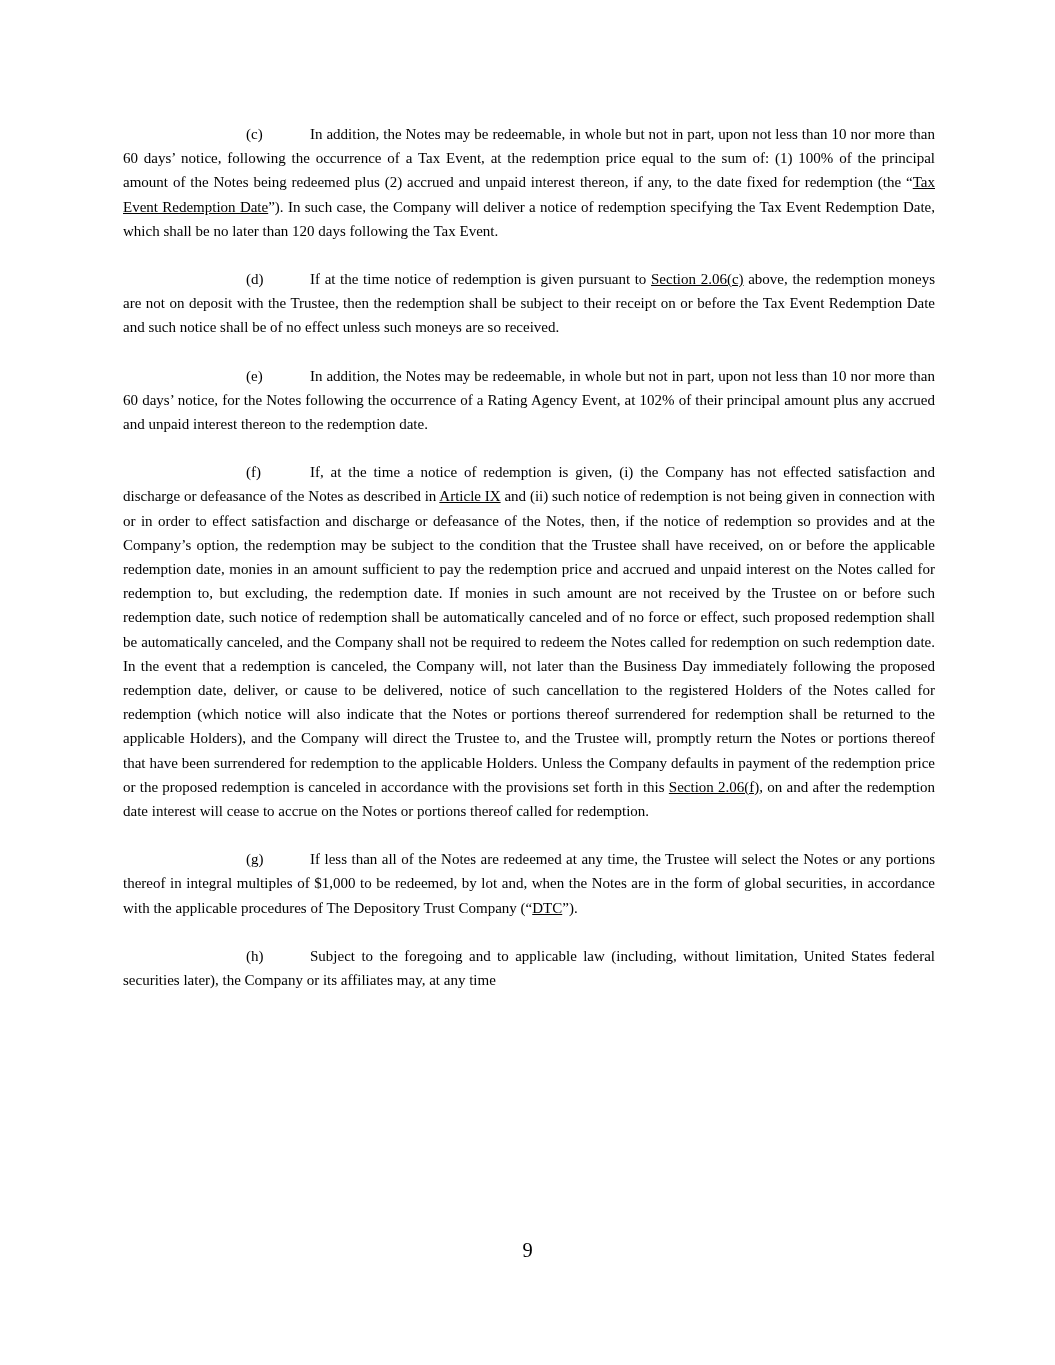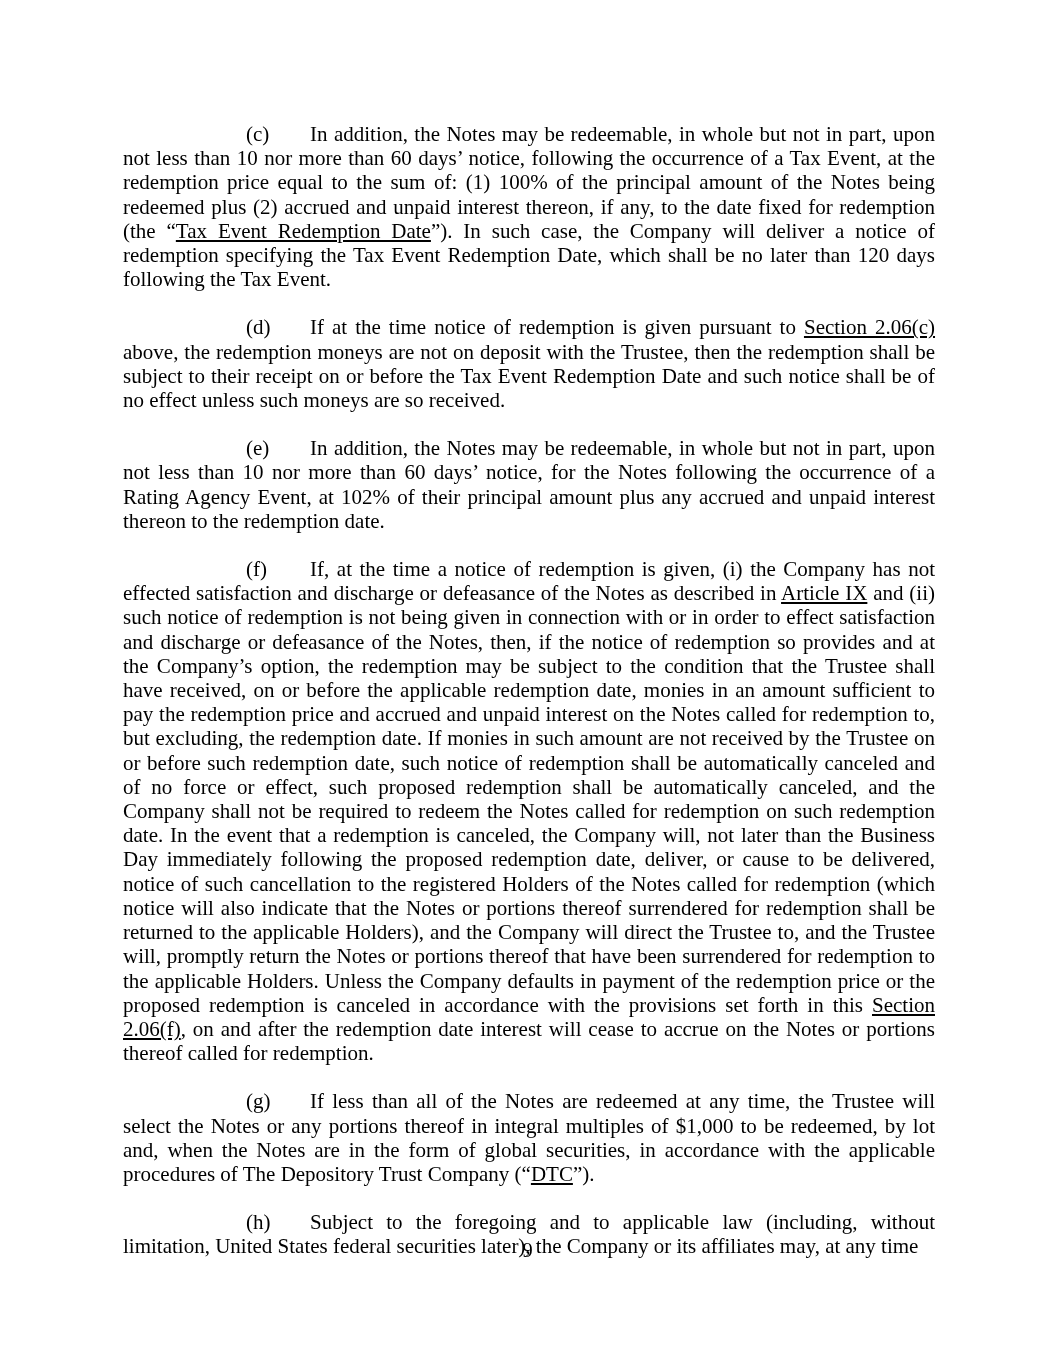--- a/index.html
+++ b/index.html
@@ -21,21 +21,21 @@
     width: 1055px;
     height: 1365px;
     background: #ffffff;
     overflow: hidden;
   }
   .content {
     position: absolute;
     top: 122px;
     left: 123px;
     width: 812px;
-    font-size: 21px;
+    font-size: 15px;
     line-height: 24.2px;
     text-align: justify;
   }
   p.para {
     margin: 0 0 24px 0;
     text-indent: 123px;
   }
   p.para:last-child {
     margin-bottom: 0;
   }

